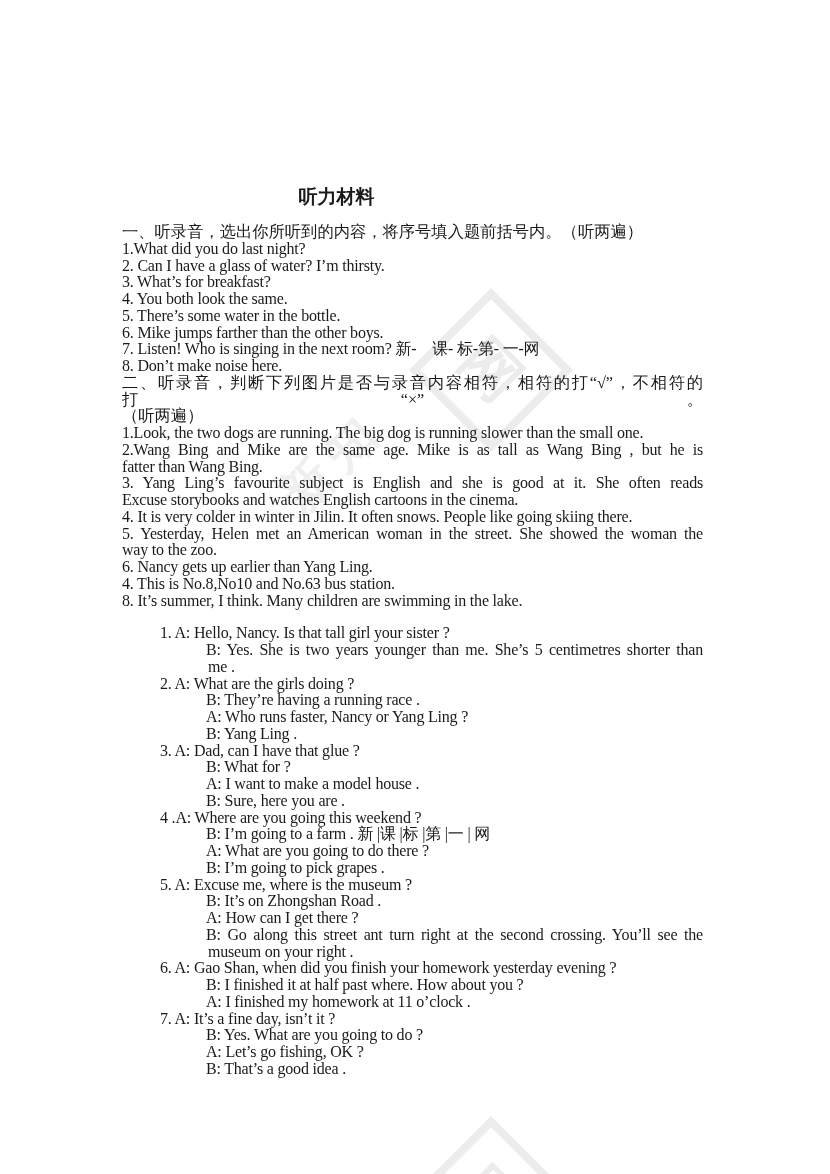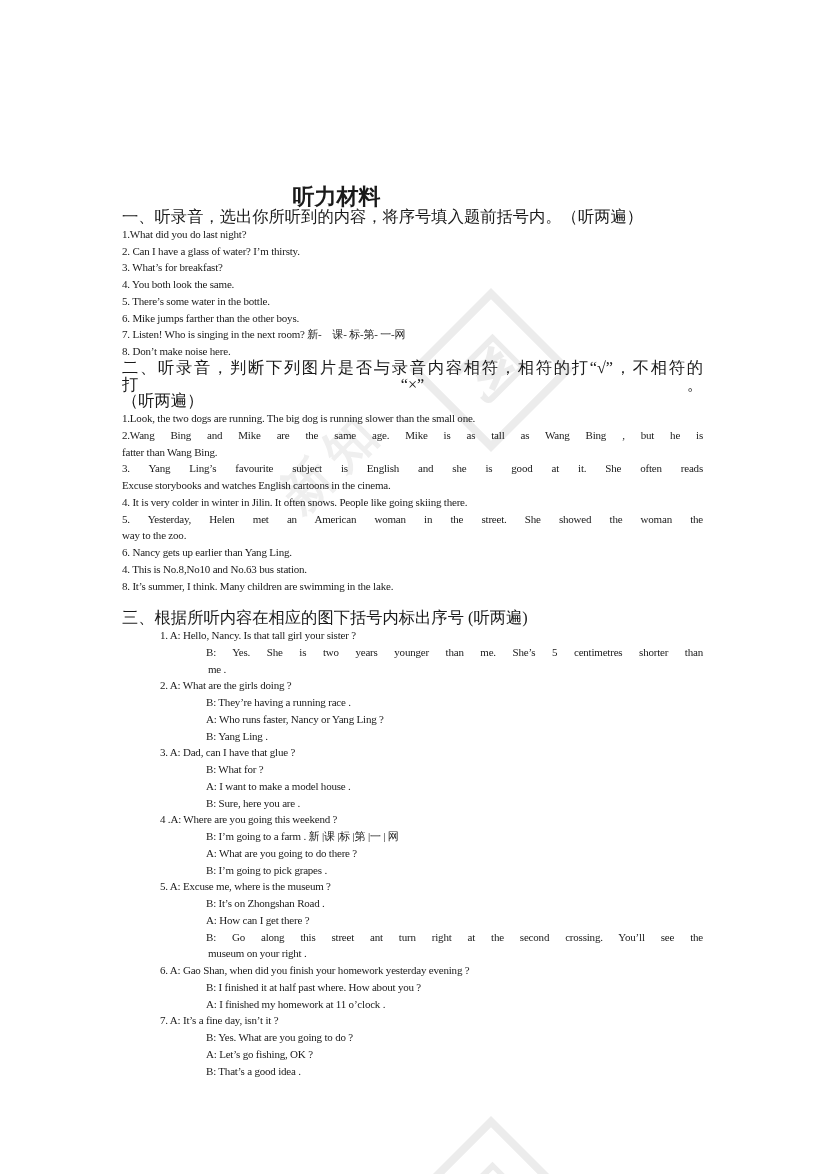--- a/index.html
+++ b/index.html
@@ -10,42 +10,42 @@
     overflow:hidden;
     font-family:"Liberation Serif","DejaVu Serif",serif;
     color:#1a1a1a;
   }
   .content{
     position:absolute;
     left:122px;top:186px;
     width:581px;
   }
   .ln{
-    font-size:11px;
+    font-size:16px;
     line-height:16.75px;
     white-space:nowrap;
     letter-spacing:-0.2px;
   }
   .ln.j{
     white-space:normal;
     text-align:justify;
     text-align-last:justify;
   }
   .h{
     font-weight:normal;
     font-size:16.3px;
     letter-spacing:0;
   }
   .title{
     font-weight:bold;
-    font-size:22px;
+    font-size:19px;
     line-height:21px;
     text-align:center;
     transform:translateX(-76px);
-    margin-bottom:2px;
+    margin-bottom:17px;
   }
   .lv-num{margin-left:38px;}
   .lv-dlg{margin-left:84px;}
   .lv-cont{margin-left:86px;}
   .sec3{margin-top:16px;}
   
   .wm-diamond{
     position:absolute;
     width:100px;height:100px;
     border:8px solid #ececec;
@@ -108,21 +108,20 @@
     <div class="ln j">3. Yang Ling’s favourite subject is English and she is good at it. She often reads</div>
     <div class="ln">Excuse storybooks and watches English cartoons in the cinema.</div>
     <div class="ln">4. It is very colder in winter in Jilin. It often snows. People like going skiing there.</div>
     <div class="ln j">5. Yesterday, Helen met an American woman in the street. She showed the woman the</div>
     <div class="ln">way to the zoo.</div>
     <div class="ln">6. Nancy gets up earlier than Yang Ling.</div>
     <div class="ln">4. This is No.8,No10 and No.63 bus station.</div>
     <div class="ln">8. It’s summer, I think. Many children are swimming in the lake.</div>
 
     <div class="sec3">
-      <div class="ln h">三、根据所听内容在相应的图下括号内标出序号 (听两遍)</div>
       <div class="ln lv-num">1. A: Hello, Nancy. Is that tall girl your sister ?</div>
       <div class="ln lv-dlg j">B: Yes. She is two years younger than me. She’s 5 centimetres shorter than</div>
       <div class="ln lv-cont">me .</div>
       <div class="ln lv-num">2. A: What are the girls doing ?</div>
       <div class="ln lv-dlg">B: They’re having a running race .</div>
       <div class="ln lv-dlg">A: Who runs faster, Nancy or Yang Ling ?</div>
       <div class="ln lv-dlg">B: Yang Ling .</div>
       <div class="ln lv-num">3. A: Dad, can I have that glue ?</div>
       <div class="ln lv-dlg">B: What for ?</div>
       <div class="ln lv-dlg">A: I want to make a model house .</div>

